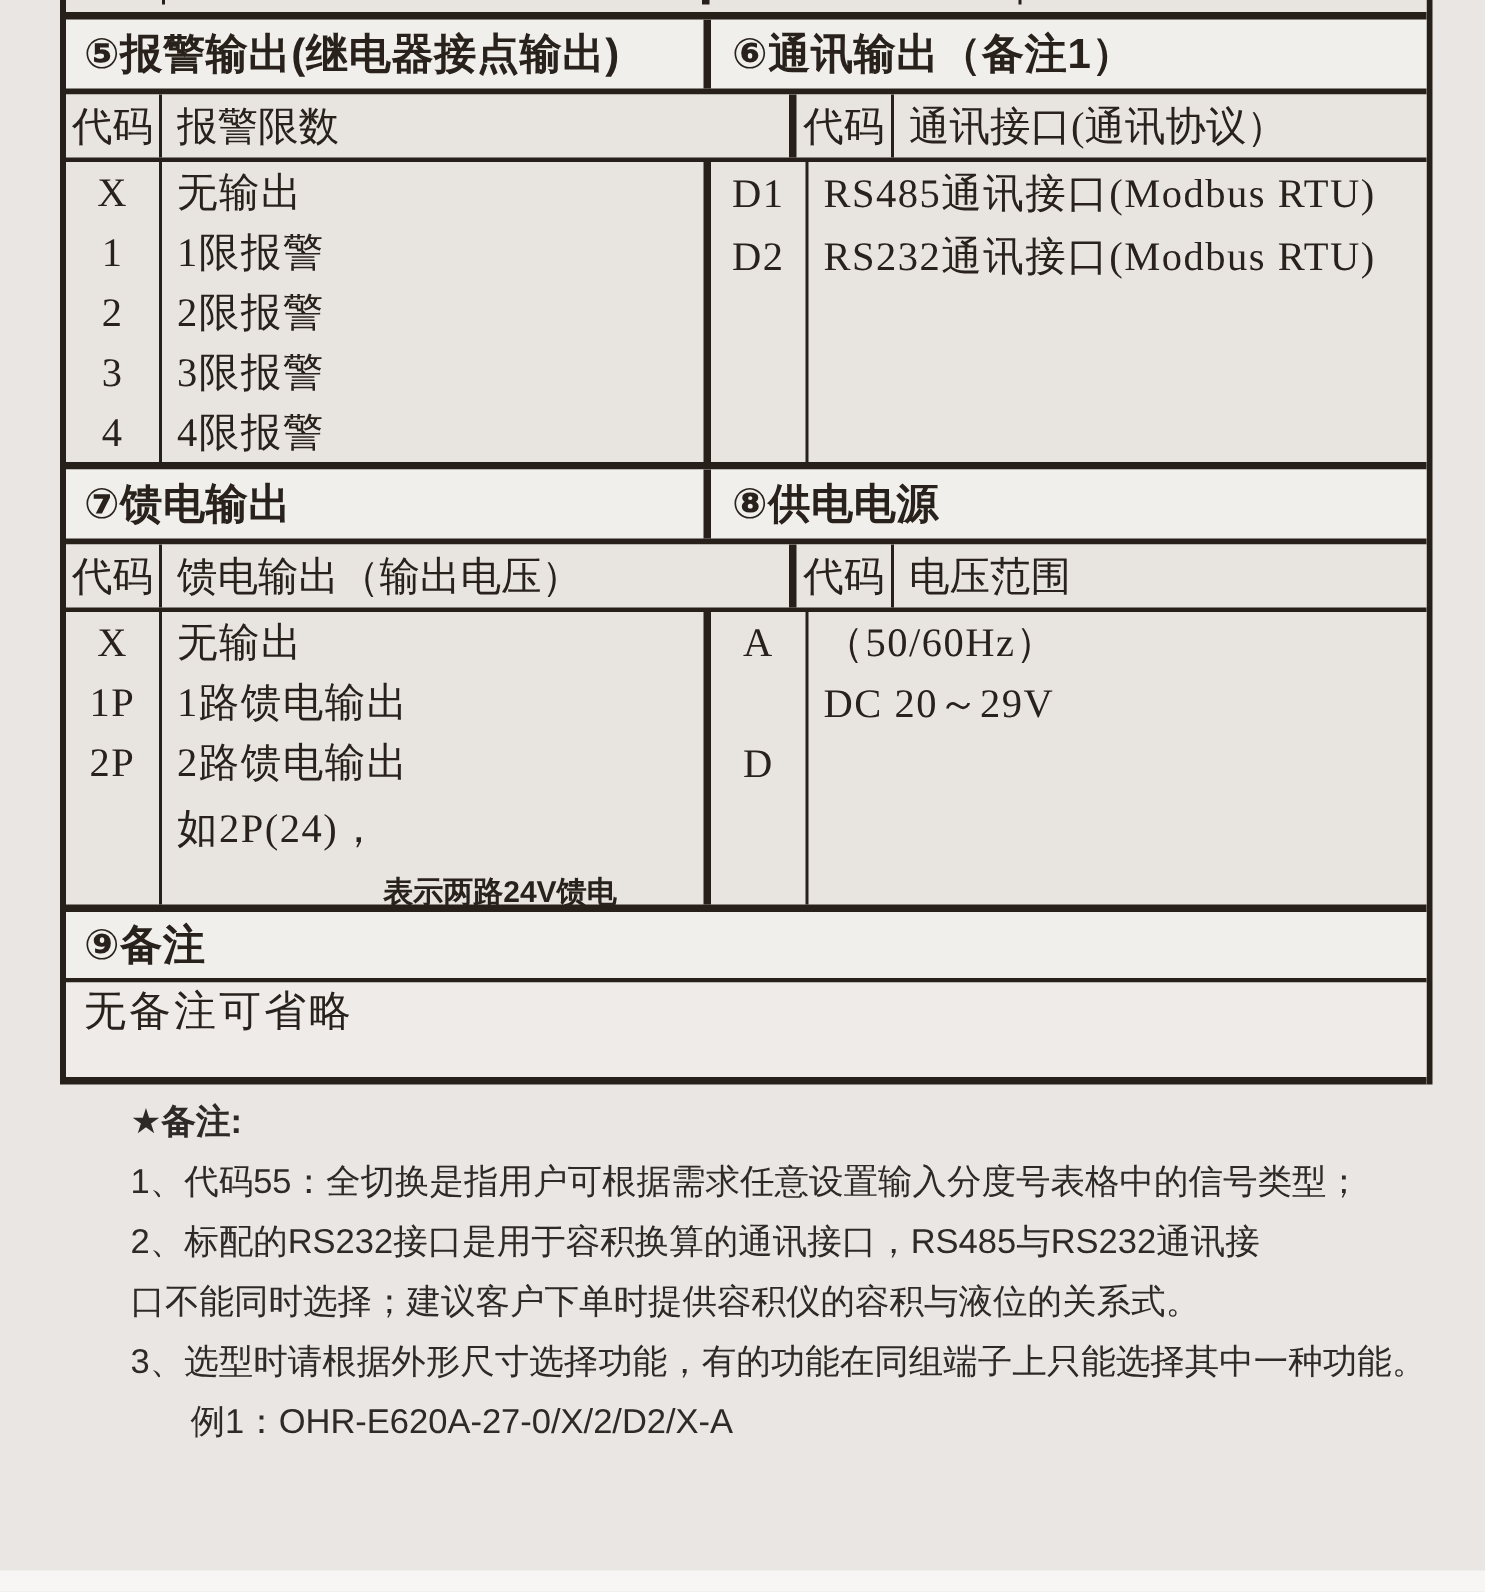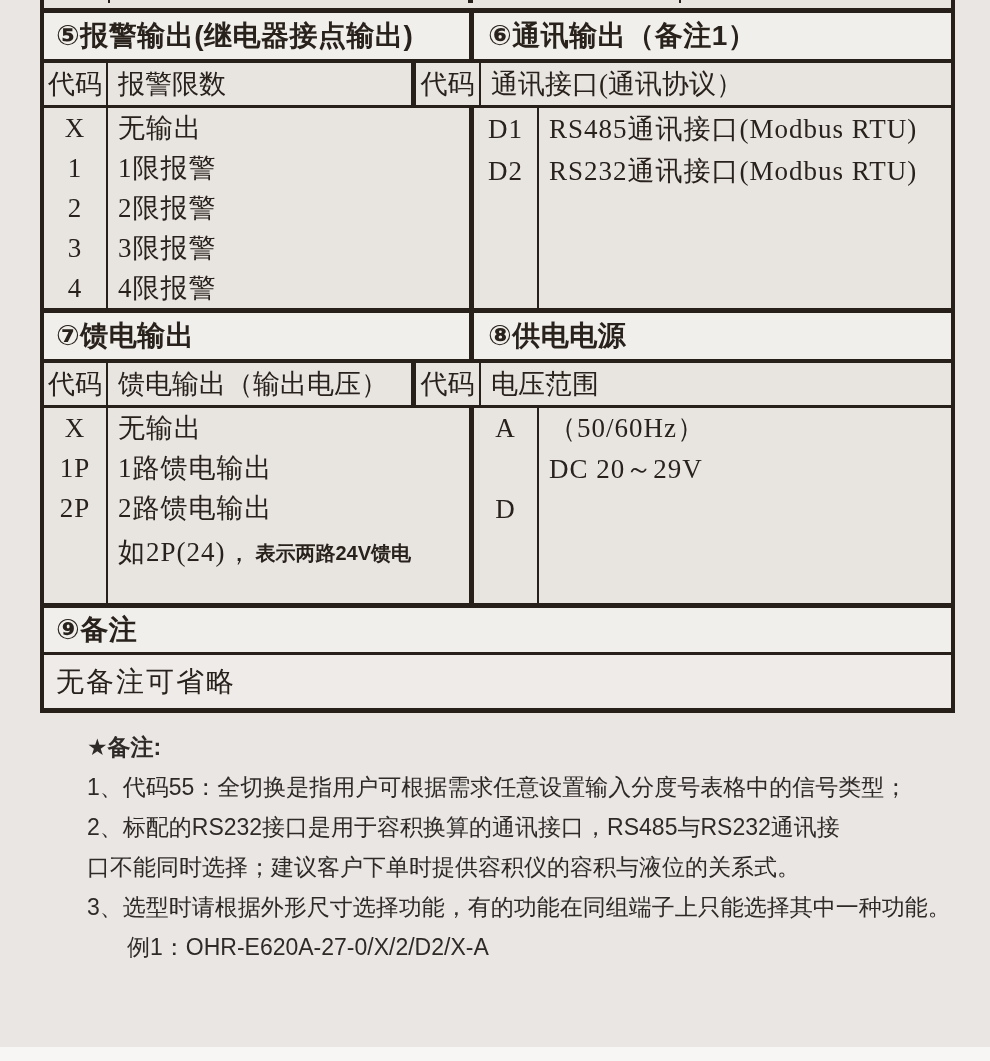--- a/index.html
+++ b/index.html
@@ -35,21 +35,21 @@
   .sec-cell-l{width:430px;border-right:5px solid var(--border);display:flex;align-items:center;padding-left:12px;}
   .sec-cell-r{flex:1;display:flex;align-items:center;padding-left:14px;border-radius:23px;}
   .sec-title{
     font-family:"Liberation Sans","DejaVu Sans",sans-serif;
     font-weight:bold;font-size:28px;white-space:nowrap;letter-spacing:0.5px;
   }
 
   
   .colhead-row{height:45px;border-bottom:3px solid var(--border);display:flex;background:var(--cellbg);font-size:27px;}
   .ch-code-l{width:64px;border-right:2px solid var(--border);display:flex;align-items:center;justify-content:center;}
-  .ch-desc-l{width:308px;border-right:5px solid var(--border);display:flex;align-items:center;padding-left:10px;white-space:nowrap;}
+  .ch-desc-l{width:423px;border-right:5px solid var(--border);display:flex;align-items:center;padding-left:10px;white-space:nowrap;}
   .ch-code-r{width:65px;border-right:2px solid var(--border);display:flex;align-items:center;justify-content:center;}
   .ch-desc-r{flex:1;display:flex;align-items:center;padding-left:10px;white-space:nowrap;}
 
   
   .tbody{border-bottom:5px solid var(--border);display:flex;background:var(--cellbg);font-size:27px;letter-spacing:1px;}
   .body56{height:205px;}
   .body78{height:200px;}
   .b-left{width:430px;border-right:5px solid var(--border);display:flex;}
   .b-right{flex:1;display:flex;}
   .codes-l{width:64px;border-right:2px solid var(--border);display:flex;flex-direction:column;}
@@ -61,21 +61,21 @@
   .r48{height:48px;display:flex;align-items:flex-start;padding-top:6px;}
   .ctr{justify-content:center;padding-left:0;}
   .nowrap{white-space:nowrap;}
   .small-note{
     font-family:"Liberation Sans","DejaVu Sans",sans-serif;
     font-weight:bold;font-size:20px;letter-spacing:0;margin-left:2px;
   }
 
   
   .sec9-title{height:47px;border-bottom:3px solid var(--border);background:var(--headbg);display:flex;align-items:center;padding-left:12px;}
-  .sec9-value{height:58px;border-bottom:5px solid var(--border);background:var(--sec9bg);display:flex;align-items:center;padding-left:12px;font-size:28px;letter-spacing:2px;}
+  .sec9-value{height:68px;border-bottom:5px solid var(--border);background:var(--sec9bg);display:flex;padding-left:12px;font-size:28px;letter-spacing:2px;}
 
   
   .notes{
     position:absolute;left:55px;top:727px;width:905px;
     font-family:"Liberation Sans","DejaVu Sans",sans-serif;
     font-size:23px;color:var(--notes);
   }
   .note-line{height:40px;display:flex;align-items:center;white-space:nowrap;margin-left:32px;}
   .note-head{font-weight:600;}
   .note-example{padding-left:40px;}
@@ -162,21 +162,21 @@
           <div class="r40 ctr">X</div>
           <div class="r40 ctr">1P</div>
           <div class="r40 ctr">2P</div>
         </div>
         <div class="descs-l">
           <div class="r40 nowrap">无输出</div>
           <div class="r40 nowrap">1路馈电输出</div>
           <div class="r40 nowrap">2路馈电输出</div>
           <div class="r48 nowrap">
             <span>如2P(24)，</span>
-            <span class="small-note" style="padding-top:6px;">表示两路24V馈电</span>
+            <span class="small-note" style="padding-top:6px;margin-top:41px;">表示两路24V馈电</span>
           </div>
         </div>
       </div>
       <div class="b-right">
         <div class="codes-r">
           <div class="r40 ctr">A</div>
           <div class="r40 ctr"></div>
           <div class="r42 ctr">D</div>
         </div>
         <div class="descs-r">

